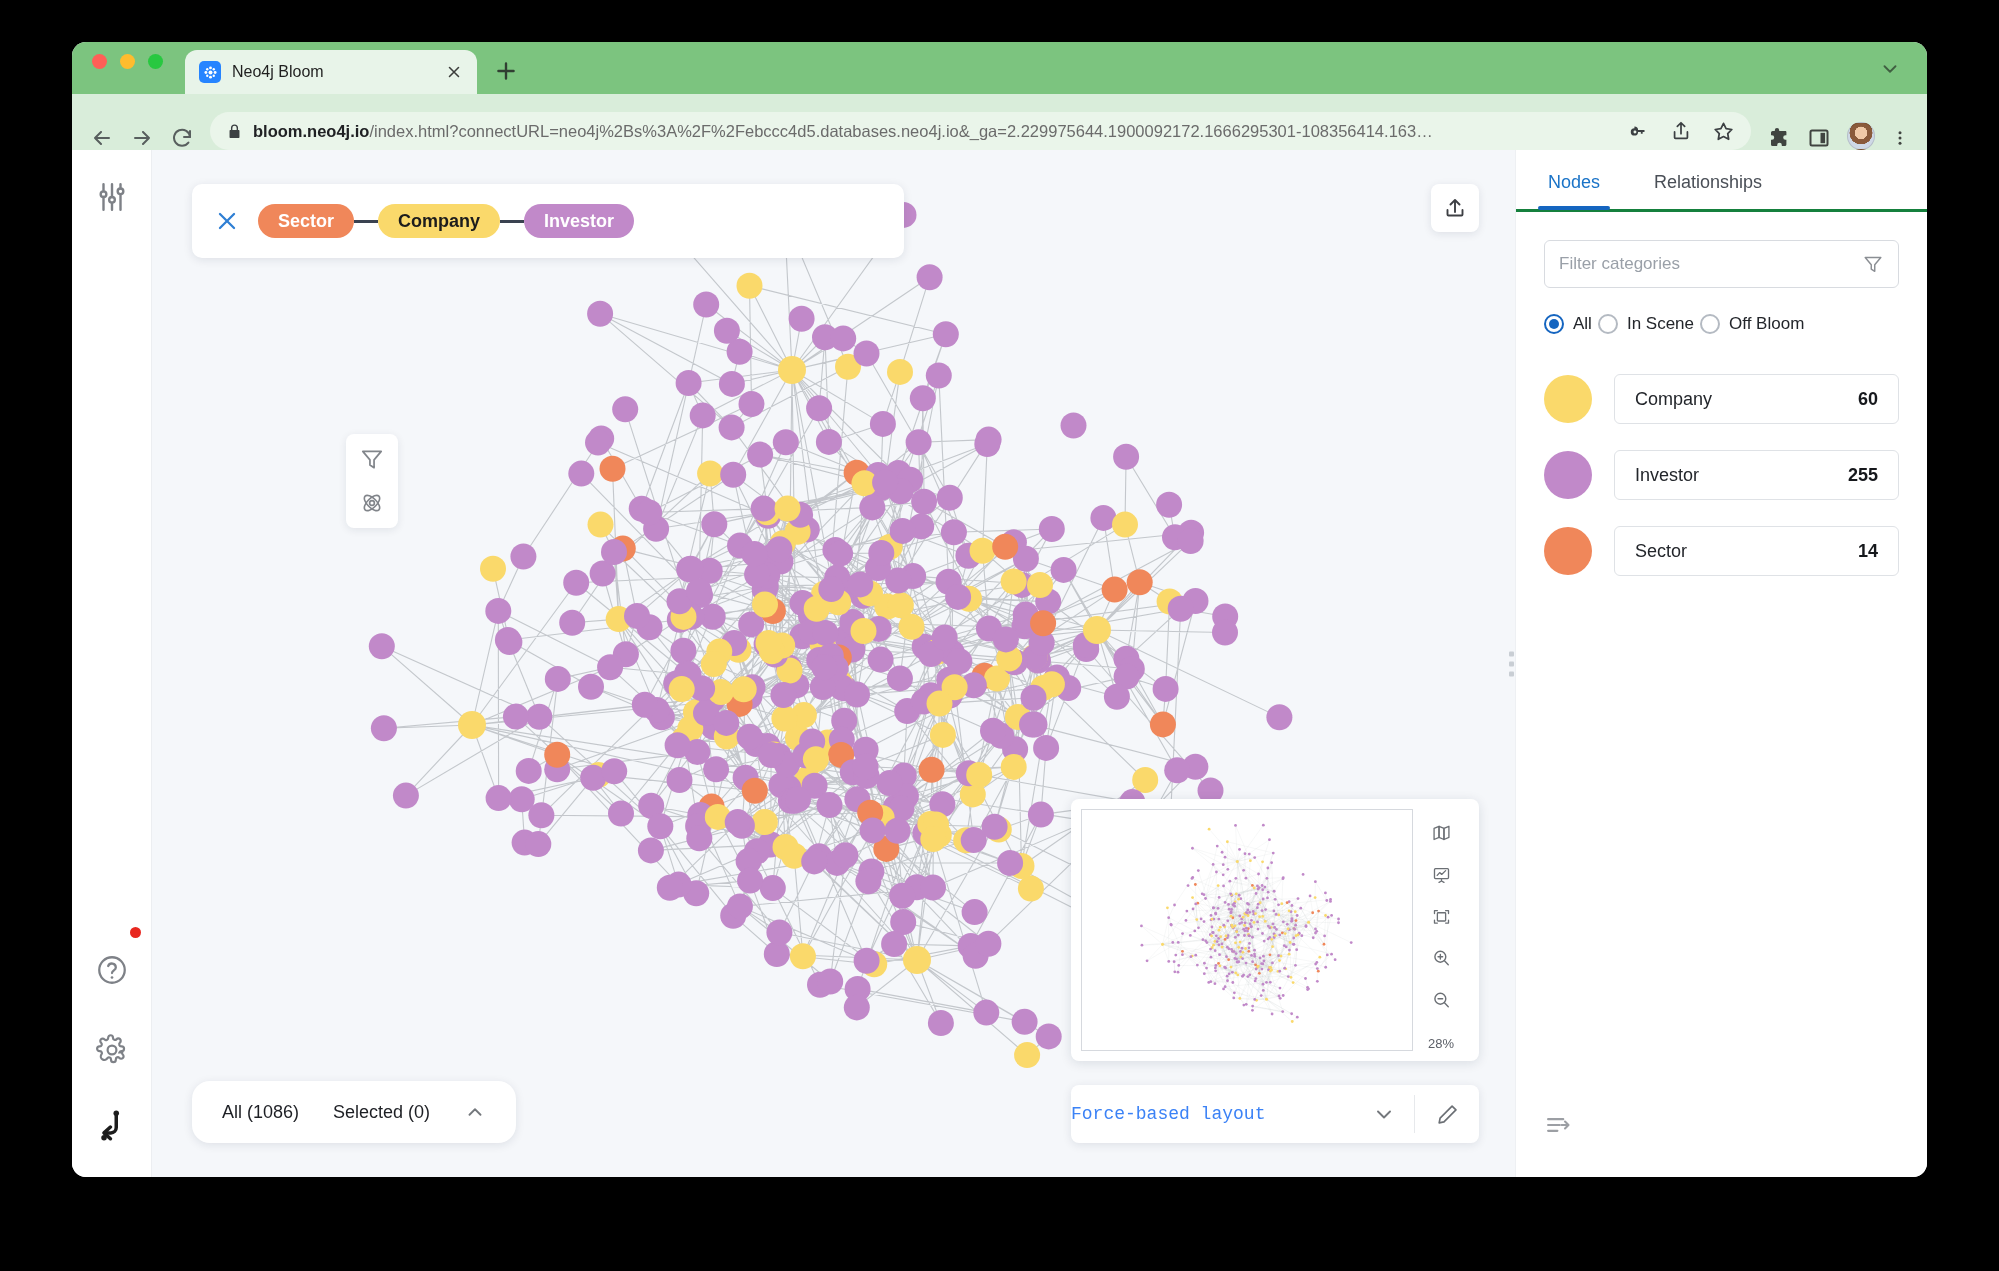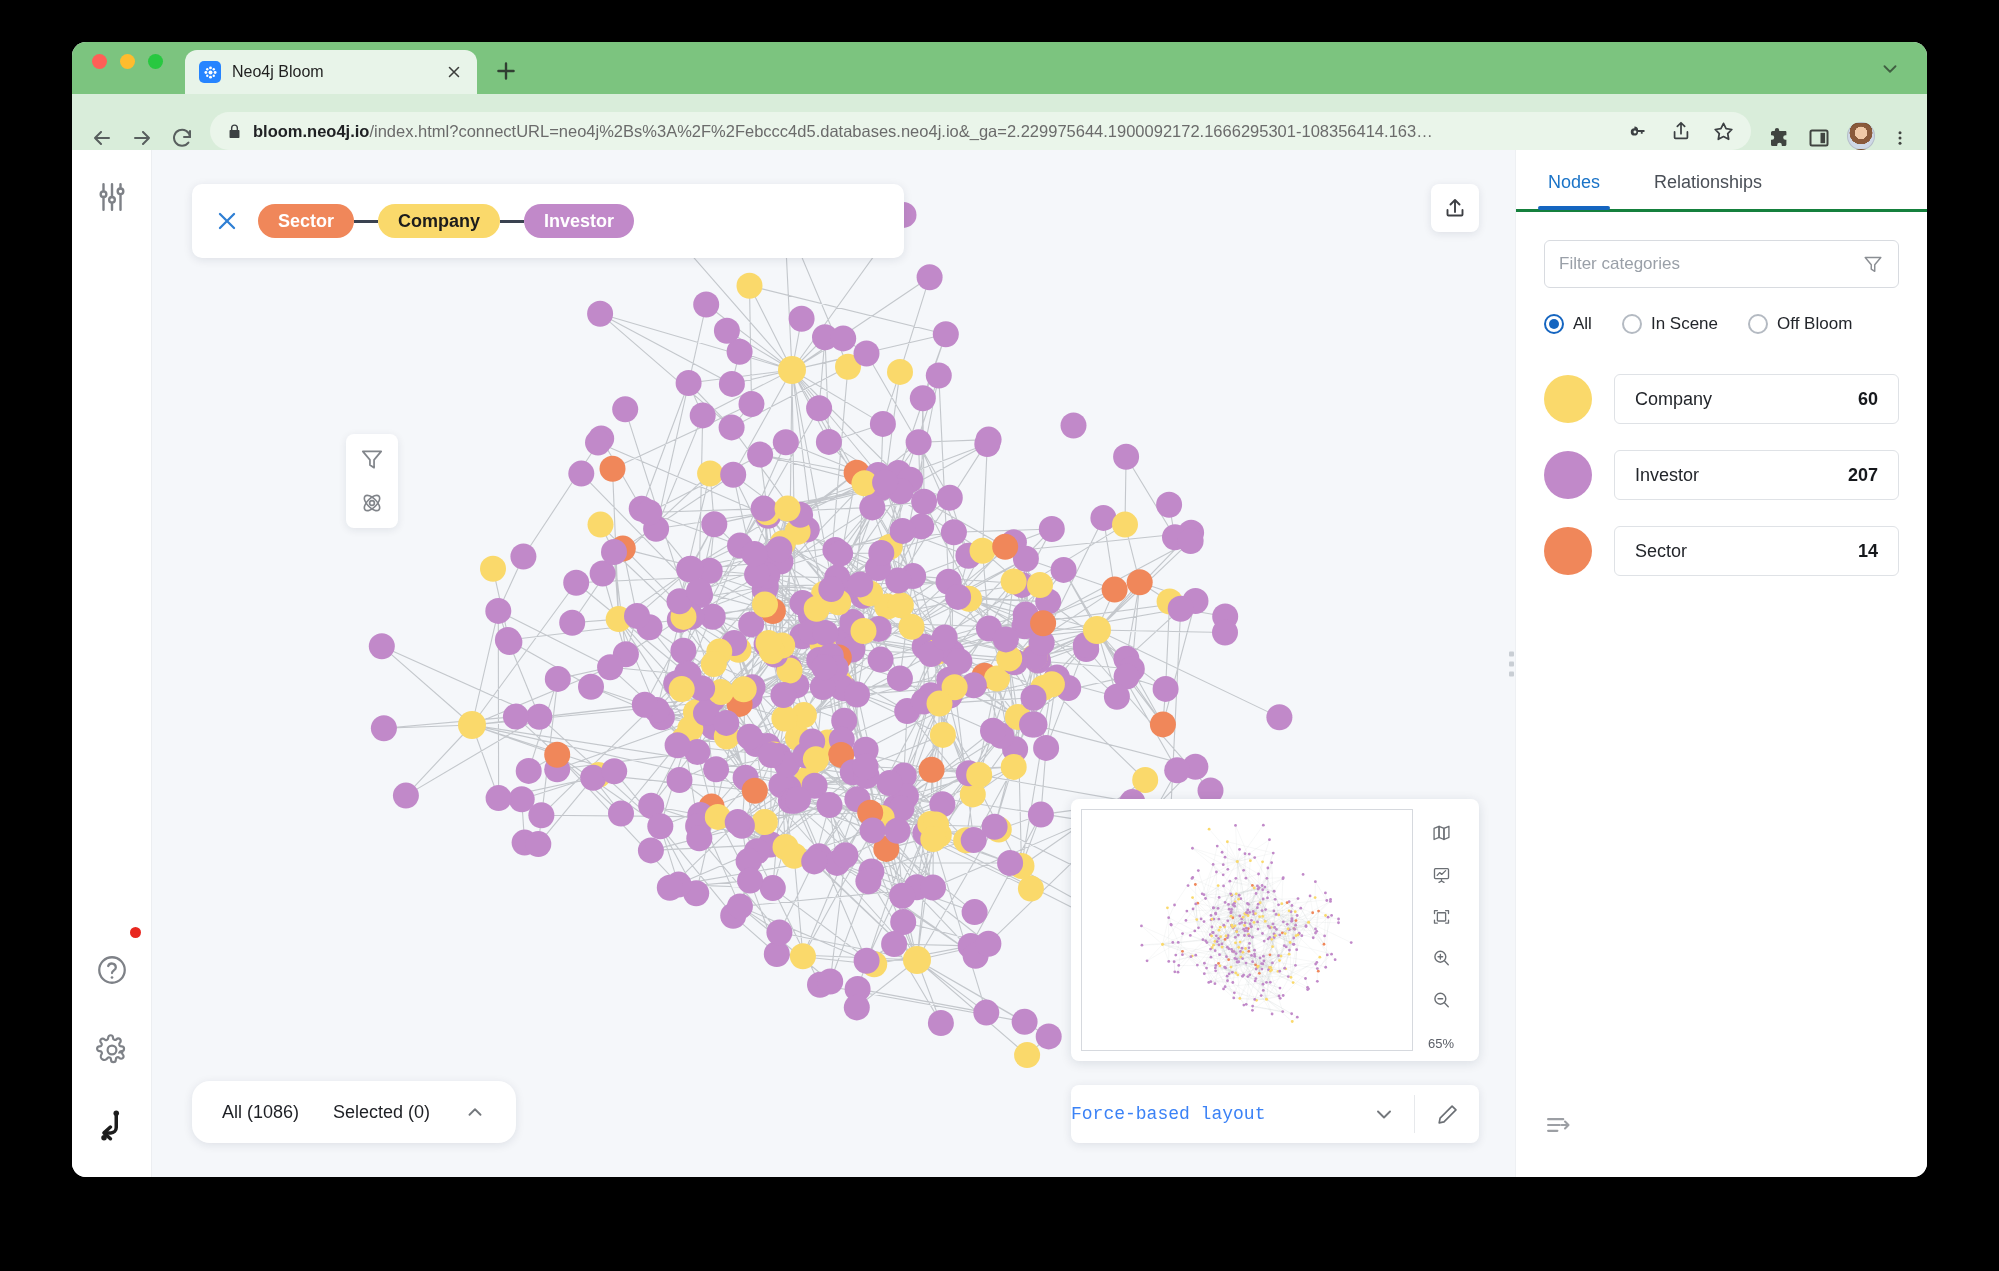--- a/index.html
+++ b/index.html
@@ -218,21 +218,21 @@
     border:1px solid #d8dbe0; border-radius:6px;
     display:flex; align-items:center; padding: 0 14px; gap:8px;
   }
   .filterbox input {
     flex:1; border:none; outline:none; font-size:17px; color:#2b2f36;
     font-family:"Liberation Sans", sans-serif; background:transparent;
   }
   .filterbox input::placeholder { color:#9aa0a8; }
   .filterbox svg { width:22px;height:22px; opacity:.65; flex:0 0 auto;}
 
-  .radios { display:flex; align-items:flex-start; gap: 30px; padding: 26px 28px 0; }
+  .radios { display:flex; align-items:flex-start; gap: 6px; padding: 26px 28px 0; }
   .radio { display:flex; align-items:center; gap:9px; cursor:pointer; }
   .rc { width:20px;height:20px;border-radius:50%;border:2px solid #b4bac2; position:relative; flex:0 0 auto;}
   .radio.on .rc { border-color:#1565c0; }
   .radio.on .rc::after {
     content:""; position:absolute; inset:3px; border-radius:50%; background:#1565c0;
   }
   .radio span { font-size:17px; color:#23262b; }
 
   .catlist { padding: 40px 28px 0; display:flex; flex-direction:column; gap: 26px; }
   .catrow { display:flex; align-items:center; gap: 22px; }
@@ -1284,21 +1284,21 @@
             <rect x="7" y="7" width="10" height="10" rx="1"></rect>
           </svg>
           <svg viewBox="0 0 24 24" fill="none" stroke="#3a3f46" stroke-width="1.7" stroke-linecap="round">
             <circle cx="10.6" cy="10.6" r="6.6"></circle>
               <path d="M15.6 15.6l4.6 4.6M10.6 7.8v5.6M7.8 10.6h5.6"></path>
           </svg>
           <svg viewBox="0 0 24 24" fill="none" stroke="#3a3f46" stroke-width="1.7" stroke-linecap="round">
             <circle cx="10.6" cy="10.6" r="6.6"></circle>
               <path d="M15.6 15.6l4.6 4.6M7.8 10.6h5.6"></path>
           </svg>
-          <span class="mm-zoom">65%</span>
+          <span class="mm-zoom">28%</span>
         </div>
       </div>
 
       <div class="layoutbar">
         <span class="layout-name">Force-based layout</span>
         <svg class="layout-chev" viewBox="0 0 24 24" fill="none" stroke="#3a3f46" stroke-width="1.9" stroke-linecap="round" stroke-linejoin="round">
           <path d="M6 9.5l6 6 6-6"></path>
         </svg>
         <span class="layout-sep"></span>
         <span class="layout-edit">
@@ -1348,21 +1348,21 @@
           <span class="swatch" style="background:#fad96b"></span>
           <span class="catbox">
             <span class="catname">Company</span>
             <span class="catcount">60</span>
           </span>
         </div>
         <div class="catrow">
           <span class="swatch" style="background:#c189c9"></span>
           <span class="catbox">
             <span class="catname">Investor</span>
-            <span class="catcount">207</span>
+            <span class="catcount">255</span>
           </span>
         </div>
         <div class="catrow">
           <span class="swatch" style="background:#f0875a"></span>
           <span class="catbox">
             <span class="catname">Sector</span>
             <span class="catcount">14</span>
           </span>
         </div>
       </div>

